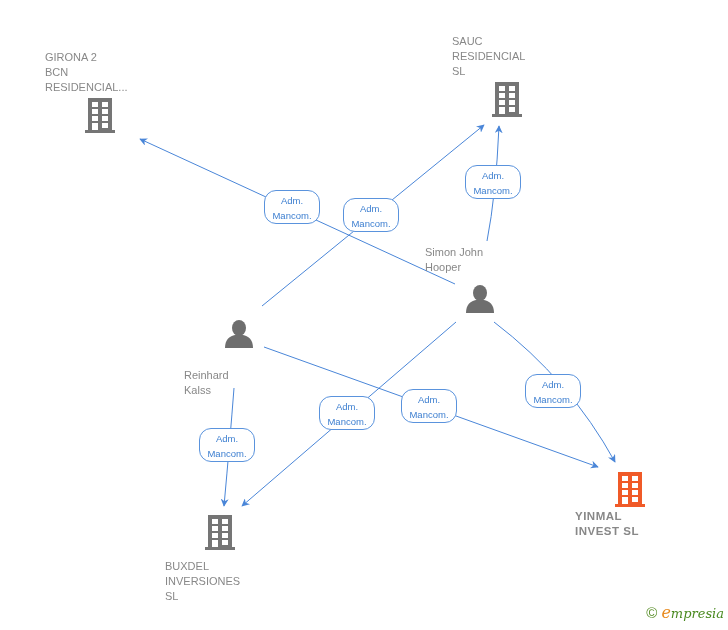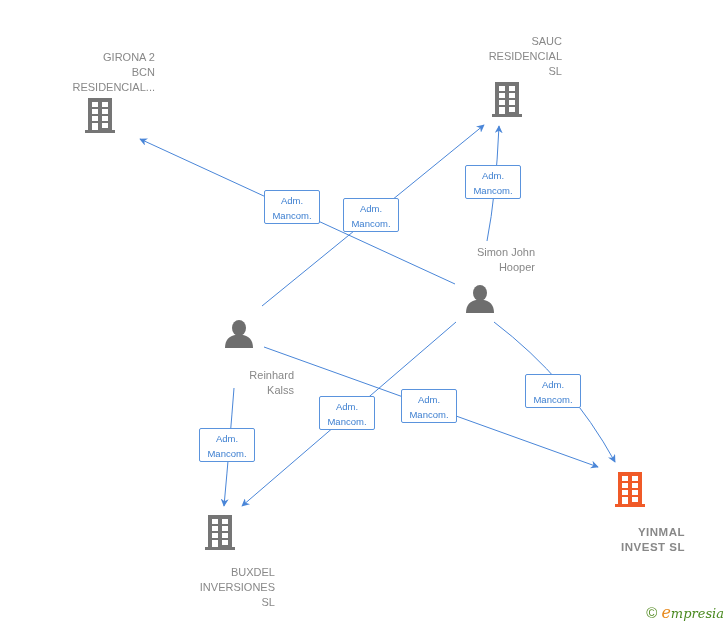--- a/index.html
+++ b/index.html
@@ -1,25 +1,25 @@
 <!DOCTYPE html>
 <html><head>
 <meta charset="utf-8">
 <style>
   html, body { margin: 0; padding: 0; background: #ffffff; }
   body { width: 728px; height: 630px; position: relative; overflow: hidden;
          font-family: "Liberation Sans", sans-serif; }
   #edges { position: absolute; left: 0; top: 0; width: 728px; height: 630px; }
-  .node { position: absolute; text-align: right; color: #888888; font-size: 11px; line-height: 15px; }
+  .node { position: absolute; text-align: left; color: #888888; font-size: 11px; line-height: 15px; }
   .node .label { display: block; white-space: pre-line; }
   .company .label { font-weight: normal; }
   .company.main .label { font-weight: bold; color: #888888; font-size: 11.5px; letter-spacing: 0.5px; }
   .icon { display: block; margin: 0 auto; }
   .badge { position: absolute; width: 56px; height: 34px; box-sizing: border-box;
-           border: 1px solid #5a93dd; border-radius: 2px; background: #ffffff;
+           border: 1px solid #5a93dd; border-radius: 12px; background: #ffffff;
            color: #3d7fd0; font-size: 9.5px; line-height: 15px; text-align: center; padding-top: 2px;
            white-space: pre-line; cursor: pointer; }
   .footer { position: absolute; right: 4px; bottom: 8px; font-size: 13px; color: #6a9a3a; margin-top: 22px; }
   .footer .copy { color: #5a8f2a; font-size: 15px; margin-right: 4px; }
   .footer .brand { font-family: "DejaVu Serif", serif; font-style: italic; color: #4a8a20; }
   .footer .brand .e { color: #e8881a; font-size: 16px; }
 </style>
 </head>
 <body>
 
@@ -98,39 +98,39 @@
     <rect x="2" y="33" width="30" height="3" fill="#757575"></rect>
     <rect x="9" y="5" width="6" height="5" fill="#fff"></rect>
       <rect x="19" y="5" width="6" height="5" fill="#fff"></rect>
     <rect x="9" y="12" width="6" height="5" fill="#fff"></rect>
       <rect x="19" y="12" width="6" height="5" fill="#fff"></rect>
     <rect x="9" y="19" width="6" height="5" fill="#fff"></rect>
       <rect x="19" y="19" width="6" height="5" fill="#fff"></rect>
     <rect x="9" y="26" width="6" height="7" fill="#fff"></rect>
       <rect x="19" y="26" width="6" height="5" fill="#fff"></rect>
   </svg>
-  <span class="label" style="margin-top:15px;">BUXDEL
+  <span class="label" style="margin-top:9px;">BUXDEL
 INVERSIONES
 SL</span>
 </div>
 
 <div class="node company main" style="left:575px; top:471px; width:110px;">
   <svg class="icon" width="34" height="36" viewBox="0 0 34 36">
     <rect x="5" y="1" width="24" height="33" fill="#f05a28"></rect>
     <rect x="2" y="33" width="30" height="3" fill="#f05a28"></rect>
     <rect x="9" y="5" width="6" height="5" fill="#fff"></rect>
       <rect x="19" y="5" width="6" height="5" fill="#fff"></rect>
     <rect x="9" y="12" width="6" height="5" fill="#fff"></rect>
       <rect x="19" y="12" width="6" height="5" fill="#fff"></rect>
     <rect x="9" y="19" width="6" height="5" fill="#fff"></rect>
       <rect x="19" y="19" width="6" height="5" fill="#fff"></rect>
     <rect x="9" y="26" width="6" height="7" fill="#fff"></rect>
       <rect x="19" y="26" width="6" height="5" fill="#fff"></rect>
   </svg>
-  <span class="label" style="margin-top:18px;">YINMAL
+  <span class="label" style="margin-top:2px;">YINMAL
 INVEST  SL</span>
 </div>
 
 <div class="badge" style="left:264px; top:190px;">Adm.
 Mancom.</div>
 <div class="badge" style="left:343px; top:198px;">Adm.
 Mancom.</div>
 <div class="badge" style="left:465px; top:165px;">Adm.
 Mancom.</div>
 <div class="badge" style="left:319px; top:396px;">Adm.

